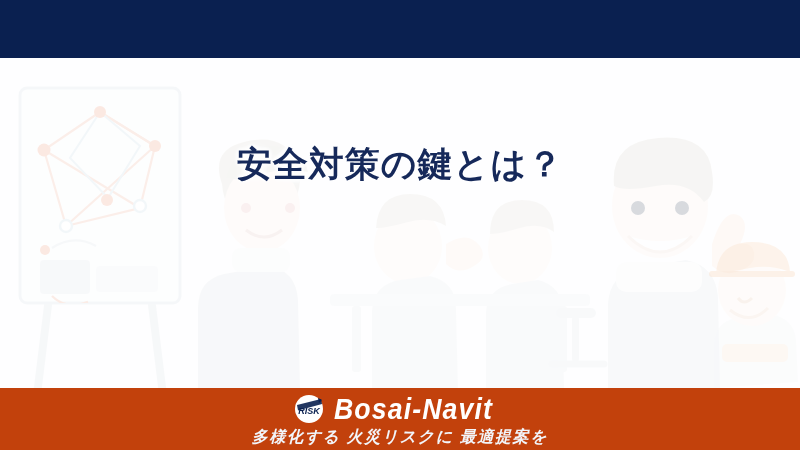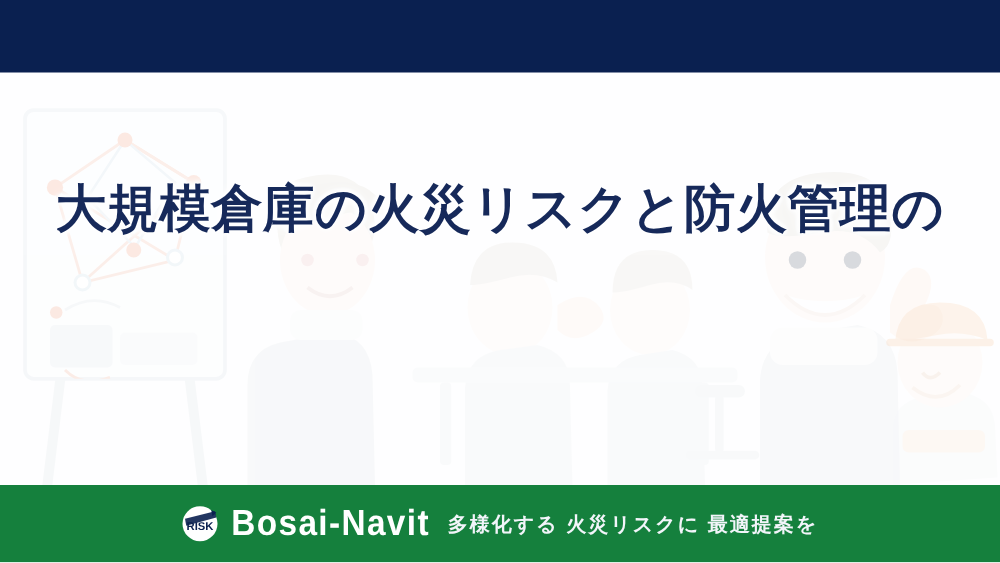--- a/index.html
+++ b/index.html
@@ -73,26 +73,27 @@
     line-height: 54px;
   }
 
   
   .footer {
     position: absolute;
     left: 0;
     top: 388px;
     width: 800px;
     height: 62px;
-    background: #15803d;
+    background: #c2410c;
     z-index: 30;
     display: flex;
-    flex-direction: row;
+    flex-direction: column;
     align-items: center;
     justify-content: center;
+    font-style: italic;
   }
   .logo-row {
     display: flex;
     align-items: center;
     gap: 10px;
     height: 32px;
   }
   .risk-badge {
     width: 30px;
     height: 30px;
@@ -221,21 +222,21 @@
         <path d="M738 240 q6 8 14 0" stroke="#e6c3a8" stroke-width="3" fill="none"></path>
         <path d="M730 252 q20 16 38 -2" stroke="#ecd0bb" stroke-width="3" fill="none"></path>
         <rect x="722" y="286" width="66" height="18" rx="5" fill="#f7dfc7"></rect>
       </g>
 
       <rect x="0" y="0" width="800" height="330" fill="#ffffff" opacity="0.50"></rect>
     </svg>
   </div>
 
   <div class="headline">
-    <span class="hl-line hl-2">大規模倉庫の火災リスクと防火管理の</span>
+    <span class="hl-line hl-1">安全対策の鍵とは？</span>
   </div>
 
   <div class="footer">
     <div class="logo-row">
       <svg class="risk-badge" viewBox="0 0 60 60">
         <circle cx="30" cy="30" r="28" fill="#ffffff"></circle>
         <path d="M6 22 L54 10 L56 20 L8 33 Z" fill="#0a2050" opacity="0.9"></path>
         <path d="M48 8 L56 12 L50 18 Z" fill="#0a2050"></path>
         <text x="30" y="40" text-anchor="middle" font-family="'Liberation Sans', sans-serif" font-size="18" font-weight="700" fill="#0a2050">RISK</text>
       </svg>

